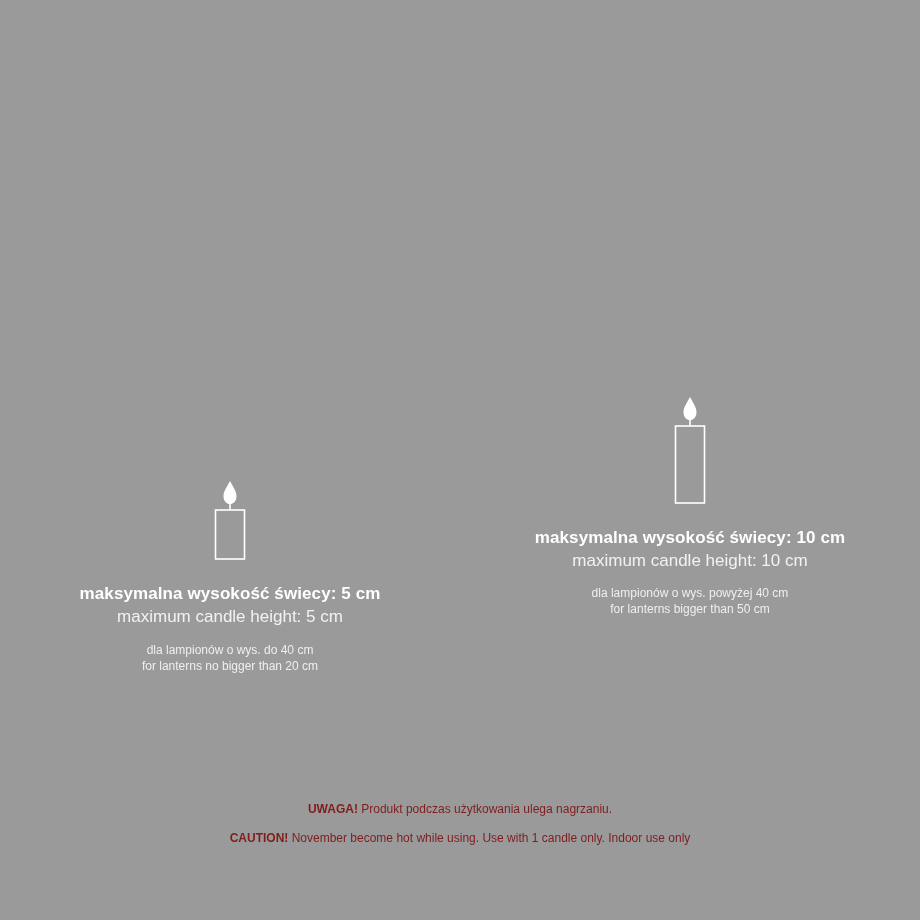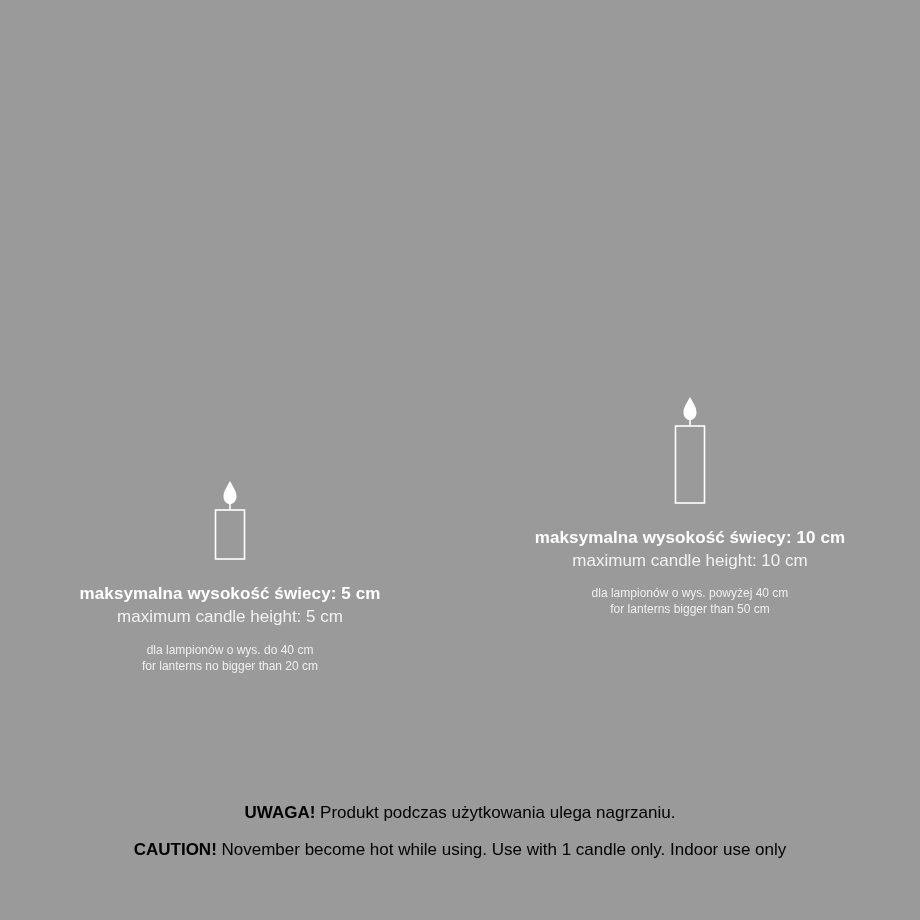--- a/index.html
+++ b/index.html
@@ -66,23 +66,23 @@
 
   
   .caution {
     position: absolute;
     left: 0;
     right: 0;
     top: 800px;
     text-align: center;
   }
   .caution-line {
-    font-size: 17px;
+    font-size: 12px;
     line-height: 1.5;
-    color: #000000;
+    color: #7f1d1d;
   }
   .caution-line b {
     font-weight: bold;
   }
   .caution-line.en {
     margin-top: 11px;
   }
 </style>
 </head>
 <body>

